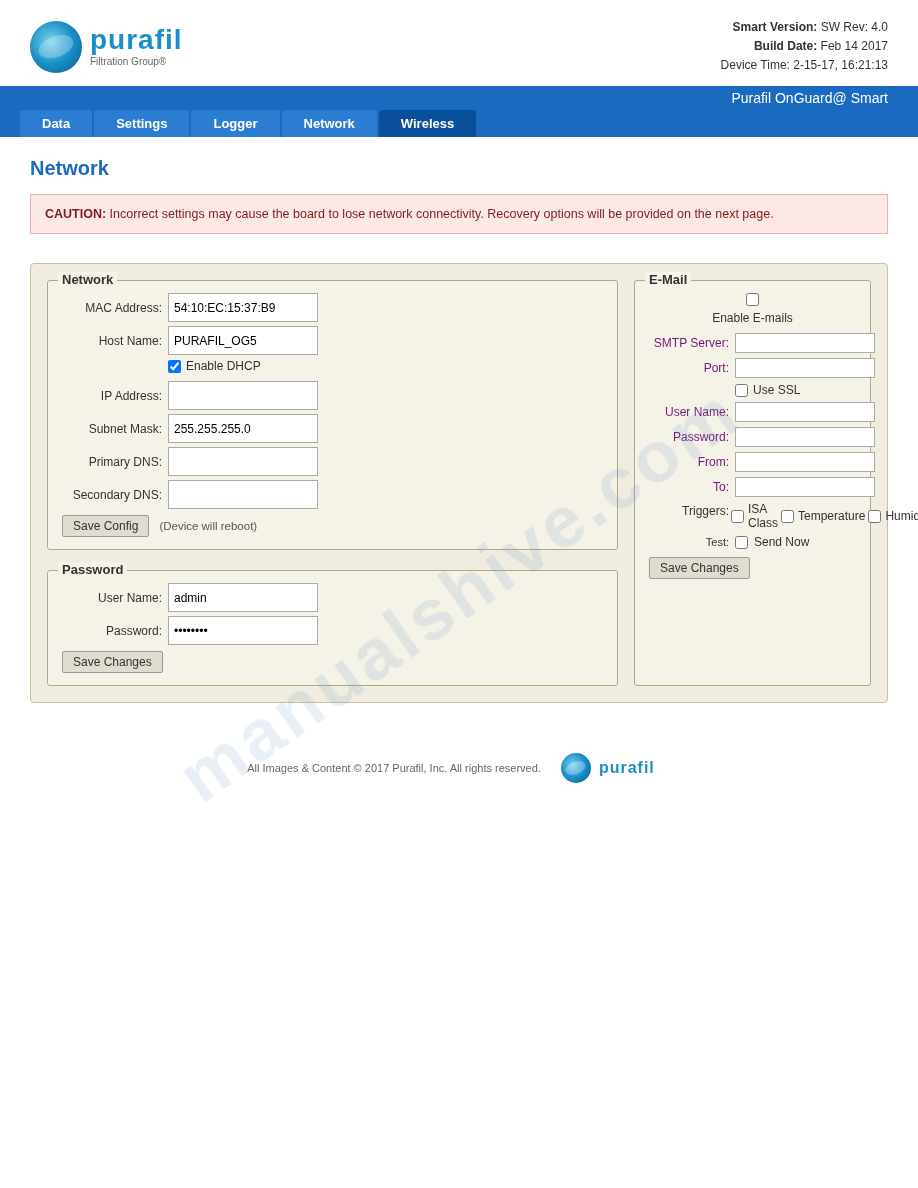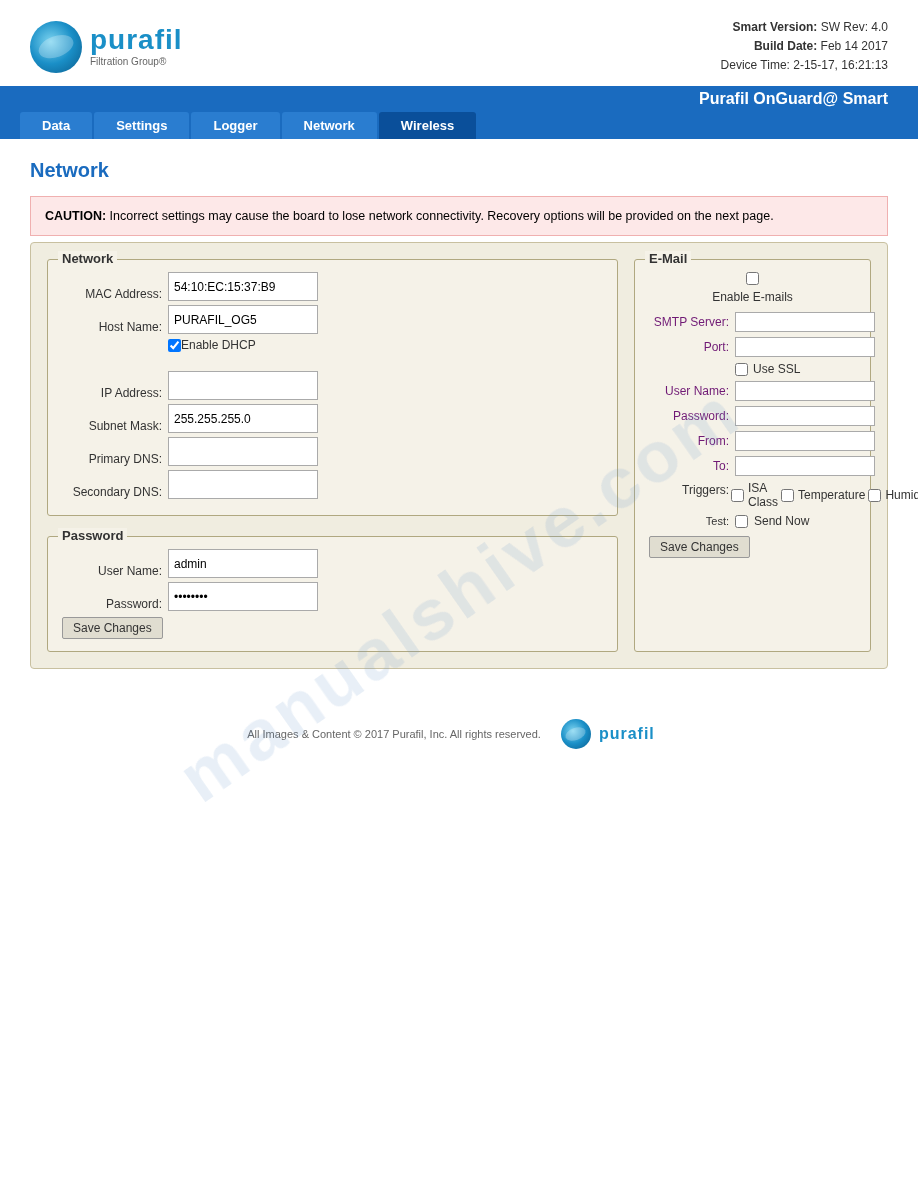--- a/index.html
+++ b/index.html
@@ -69,22 +69,22 @@
     .header-info strong {
       font-weight: bold;
     }
 
     
     .blue-bar {
       background: #1a6bbf;
       color: #fff;
       text-align: right;
       padding: 4px 30px;
-      font-size: 16px;
-      font-weight: bold;
+      font-size: 14px;
+      font-weight: normal;
     }
 
     
     .nav-bar {
       background: #1a6bbf;
       display: flex;
       padding: 0 20px;
       gap: 2px;
     }
     .nav-item {
@@ -110,23 +110,23 @@
       color: #1a6bbf;
       font-weight: bold;
       margin-bottom: 14px;
     }
 
     
     .caution-box {
       background: #fde8e8;
       border: 1px solid #f0b0b0;
       padding: 10px 14px;
-      margin-bottom: 6px;
+      margin-bottom: 29px;
       font-size: 12.5px;
-      color: #000000;
+      color: #7f1d1d;
       line-height: 1.5;
     }
     .caution-box strong {
       font-weight: bold;
     }
 
     
     .main-panel {
       background: #f0ede0;
       border: 1px solid #c8c0a0;
@@ -157,43 +157,44 @@
     .left-panel {
       flex: 1;
       display: flex;
       flex-direction: column;
       gap: 10px;
     }
 
     
     .form-row {
       display: flex;
-      align-items: flex-end;
+      align-items: center;
       gap: 6px;
       margin-bottom: 4px;
     }
     .form-label {
       font-size: 12px;
       color: #333;
       min-width: 100px;
       text-align: right;
     }
     .form-input {
       border: 1px solid #aaa;
       background: #fff;
       padding: 2px 5px;
       font-size: 12px;
       height: 29px;
       width: 150px;
     }
     .checkbox-row {
       display: flex;
       align-items: center;
+      gap: 5px;
       margin-left: 106px;
-      margin-bottom: 19px;
+      margin-bottom: 8px;
     }
     .checkbox-row input[type=checkbox] {
       width: 13px;
       height: 13px;
     }
     .checkbox-label {
       font-size: 12px;
       color: #333;
     }
 
@@ -410,20 +411,24 @@
         <div class="form-row">
           <span class="form-label">Primary DNS:</span>
           <input class="form-input" type="text" value="" style="">
         </div>
 
         <div class="form-row">
           <span class="form-label">Secondary DNS:</span>
           <input class="form-input" type="text" value="" style="">
         </div>
 
+        <div class="save-row">
+          <button class="btn">Save Config</button>
+          <span class="device-reboot-text">(Device will reboot)</span>
+        </div>
       </div>
 
       <div class="section-box password-section">
         <span class="section-title">Password</span>
 
         <div class="form-row">
           <span class="form-label">User Name:</span>
           <input class="form-input" type="text" value="admin" style="">
         </div>
 

